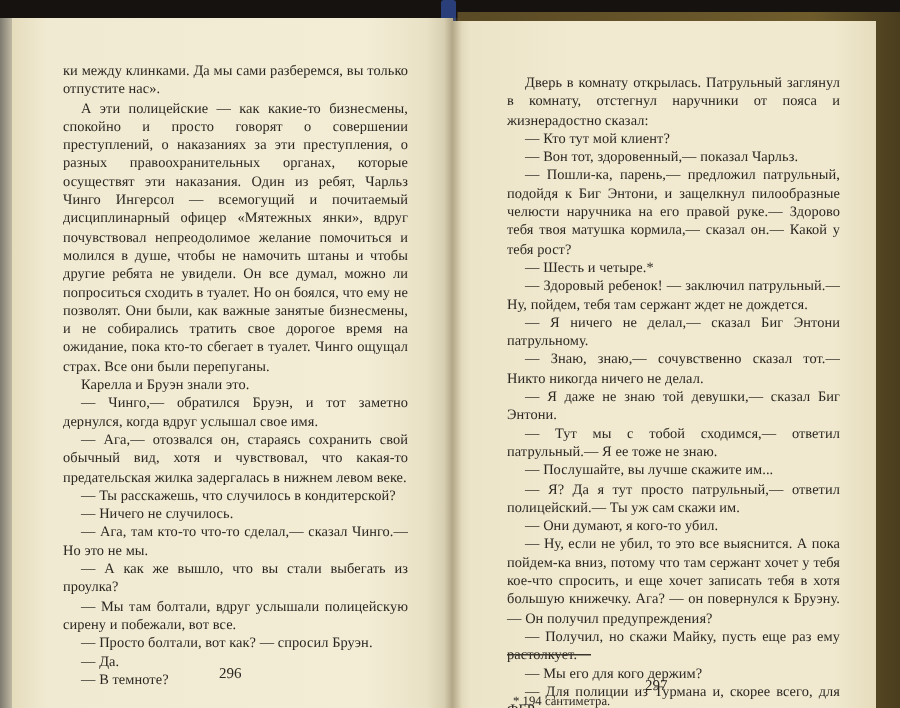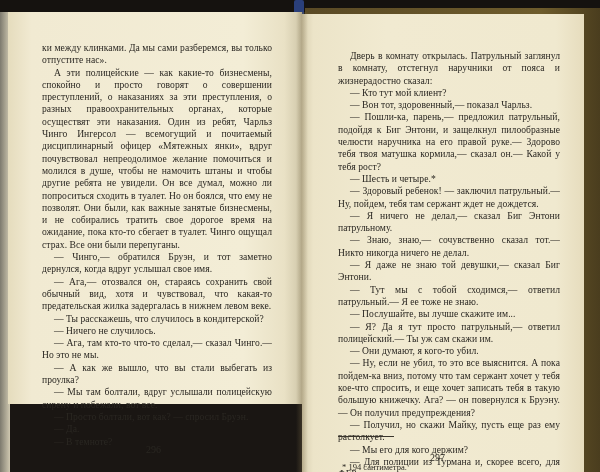--- a/index.html
+++ b/index.html
@@ -13,21 +13,21 @@
     .spine-blue { position: absolute; left: 294px; top: 0; width: 10px; height: 18px; background: #2a3f7a; border-radius: 2px; }
     .cover-right {
       position: absolute; left: 305px; top: 8px; width: 295px; height: 464px;
       background: linear-gradient(90deg, #5a4a25 0%, #6e5c2c 80%, #4a3d1e 100%);
     }
     .cover-left {
       position: absolute; left: 0; top: 12px; width: 10px; height: 460px;
       background: linear-gradient(90deg, #7d7a6e, #cfc8b0);
     }
     .page {
-      position: absolute; top: 12px; height: 392px;
+      position: absolute; top: 12px; height: 460px;
       background: #efe8cf;
       color: #2a2722;
       box-sizing: border-box;
     }
     .page-left {
       left: 8px; width: 294px;
       background: linear-gradient(90deg, #e5dcbd 0%, #f1ead2 8%, #f3edd6 80%, #e9e1c5 94%, #cfc6a8 100%);
     }
     .page-right {
       left: 302px; width: 282px; top: 14px; height: 458px;
@@ -67,20 +67,21 @@
 
 <div class="top-dark"></div>
 <div class="cover-right"></div>
 <div class="cover-left"></div>
 <div class="spine-blue"></div>
 
 <div class="page page-left">
   <div class="text-block">
     <p class="noindent">ки между клинками. Да мы сами разберемся, вы только отпустите нас».</p>
     <p>А эти полицейские — как какие-то бизнесмены, спокойно и просто говорят о совершении преступлений, о наказаниях за эти преступления, о разных правоохранительных органах, которые осуществят эти наказания. Один из ребят, Чарльз Чинго Ингерсол — всемогущий и почитаемый дисциплинарный офицер «Мятежных янки», вдруг почувствовал непреодолимое желание помочиться и молился в душе, чтобы не намочить штаны и чтобы другие ребята не увидели. Он все думал, можно ли попроситься сходить в туалет. Но он боялся, что ему не позволят. Они были, как важные занятые бизнесмены, и не собирались тратить свое дорогое время на ожидание, пока кто-то сбегает в туалет. Чинго ощущал страх. Все они были перепуганы.</p>
+    <p>Карелла и Бруэн знали это.</p>
     <p>— Чинго,— обратился Бруэн, и тот заметно дернулся, когда вдруг услышал свое имя.</p>
     <p>— Ага,— отозвался он, стараясь сохранить свой обычный вид, хотя и чувствовал, что какая-то предательская жилка задергалась в нижнем левом веке.</p>
     <p>— Ты расскажешь, что случилось в кондитерской?</p>
     <p>— Ничего не случилось.</p>
     <p>— Ага, там кто-то что-то сделал,— сказал Чинго.— Но это не мы.</p>
     <p>— А как же вышло, что вы стали выбегать из проулка?</p>
     <p>— Мы там болтали, вдруг услышали полицейскую сирену и побежали, вот все.</p>
     <p>— Просто болтали, вот как? — спросил Бруэн.</p>
     <p>— Да.</p>
     <p>— В темноте?</p>
@@ -97,21 +98,21 @@
     <p>— Пошли-ка, парень,— предложил патрульный, подойдя к Биг Энтони, и защелкнул пилообразные челюсти наручника на его правой руке.— Здорово тебя твоя матушка кормила,— сказал он.— Какой у тебя рост?</p>
     <p>— Шесть и четыре.*</p>
     <p>— Здоровый ребенок! — заключил патрульный.— Ну, пойдем, тебя там сержант ждет не дождется.</p>
     <p>— Я ничего не делал,— сказал Биг Энтони патрульному.</p>
     <p>— Знаю, знаю,— сочувственно сказал тот.— Никто никогда ничего не делал.</p>
     <p>— Я даже не знаю той девушки,— сказал Биг Энтони.</p>
     <p>— Тут мы с тобой сходимся,— ответил патрульный.— Я ее тоже не знаю.</p>
     <p>— Послушайте, вы лучше скажите им...</p>
     <p>— Я? Да я тут просто патрульный,— ответил полицейский.— Ты уж сам скажи им.</p>
     <p>— Они думают, я кого-то убил.</p>
-    <p>— Ну, если не убил, то это все выяснится. А пока пойдем-ка вниз, потому что там сержант хочет у тебя кое-что спросить, и еще хочет записать тебя в такую большую книжечку. Ага? — он повернулся к Бруэну.— Он получил предупреждения?</p>
+    <p>— Ну, если не убил, то это все выяснится. А пока пойдем-ка вниз, потому что там сержант хочет у тебя кое-что спросить, и еще хочет записать тебя в хотя большую книжечку. Ага? — он повернулся к Бруэну.— Он получил предупреждения?</p>
     <p>— Получил, но скажи Майку, пусть еще раз ему растолкует.</p>
     <p>— Мы его для кого держим?</p>
     <p>— Для полиции из Турмана и, скорее всего, для ФБР.</p>
 
   </div>
   <div class="footnote-rule"></div>
   <div class="footnote">* 194 сантиметра.</div>
   <div class="page-number">297</div>
 </div>
 

